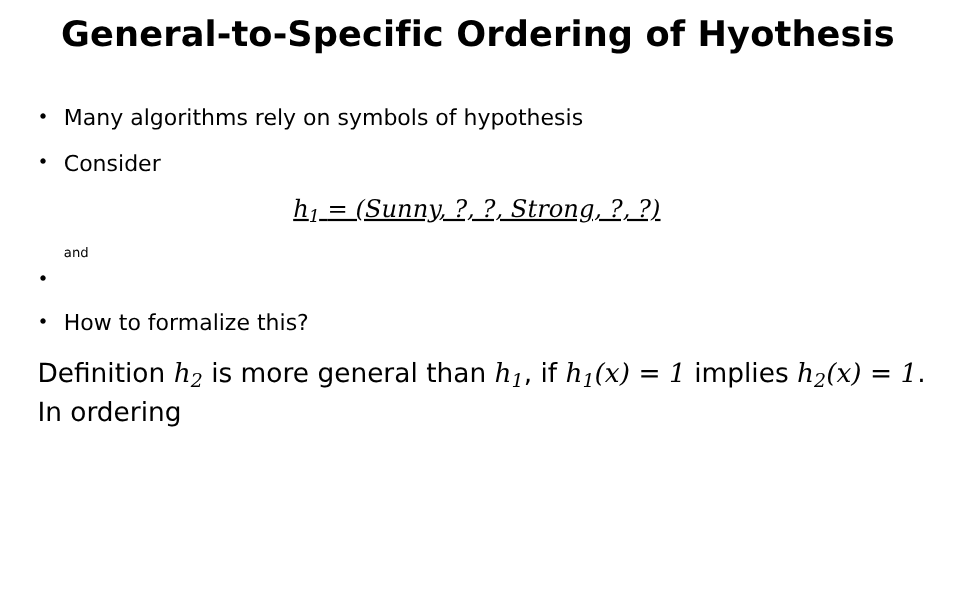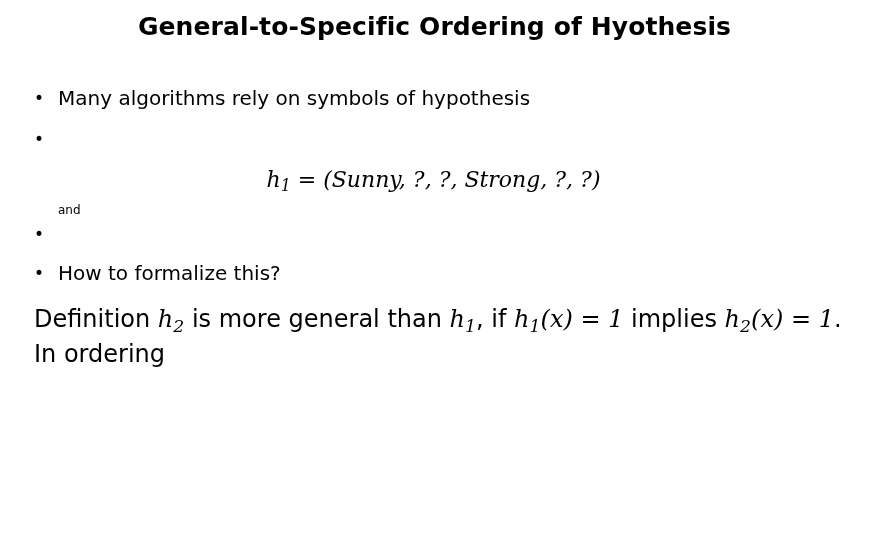--- a/index.html
+++ b/index.html
@@ -18,21 +18,21 @@
     position: relative;
     width: 869px;
     height: 548px;
     box-sizing: border-box;
     padding: 0;
   }
   .title {
     text-align: center;
     font-family: "DejaVu Sans", sans-serif;
     font-weight: bold;
-    font-size: 25px;
+    font-size: 32px;
     letter-spacing: 0.1px;
     margin-top: 12px;
     margin-bottom: 0;
   }
   .body {
     margin-top: 46px;
     padding-left: 34px;
     padding-right: 24px;
   }
   .bullet-row {
@@ -62,21 +62,21 @@
     font-style: italic;
     font-family: "DejaVu Serif", serif;
   }
   .eq {
     text-align: center;
     font-family: "DejaVu Serif", serif;
     font-style: italic;
     font-size: 22px;
     margin: 6px 0 6px 0;
   }
-  .eq-1 { padding-right: 12px; margin-top: 2px; margin-bottom: 8px;}
+  .eq-1 { padding-right: 12px; margin-top: 2px; margin-bottom: 18px; text-decoration: underline;}
   .eq-2 { padding-right: 60px; margin-top: 2px; margin-bottom: 14px;}
   .eq-3 { padding-right: 70px; margin-top: 10px;}
   .and-line {
     font-size: 12px;
     padding-left: 24px;
     margin-bottom: 6px;
   }
   .def-block {
     font-size: 24px;
     line-height: 1.35;
@@ -100,20 +100,21 @@
 
   <div class="body">
 
     <div class="bullet-row">
       <span class="bullet-dot">•</span>
       <span class="bullet-text">Many algorithms rely on symbols of hypothesis</span>
     </div>
 
     <div class="bullet-row">
       <span class="bullet-dot">•</span>
+      <span class="bullet-text">Consider</span>
     </div>
 
     <div class="eq eq-1">
       <span class="math">h</span><span class="sub">1</span>
       <span class="math">= (Sunny, ?, ?, Strong, ?, ?)</span>
     </div>
 
     <div class="and-line">and</div>
 
 

